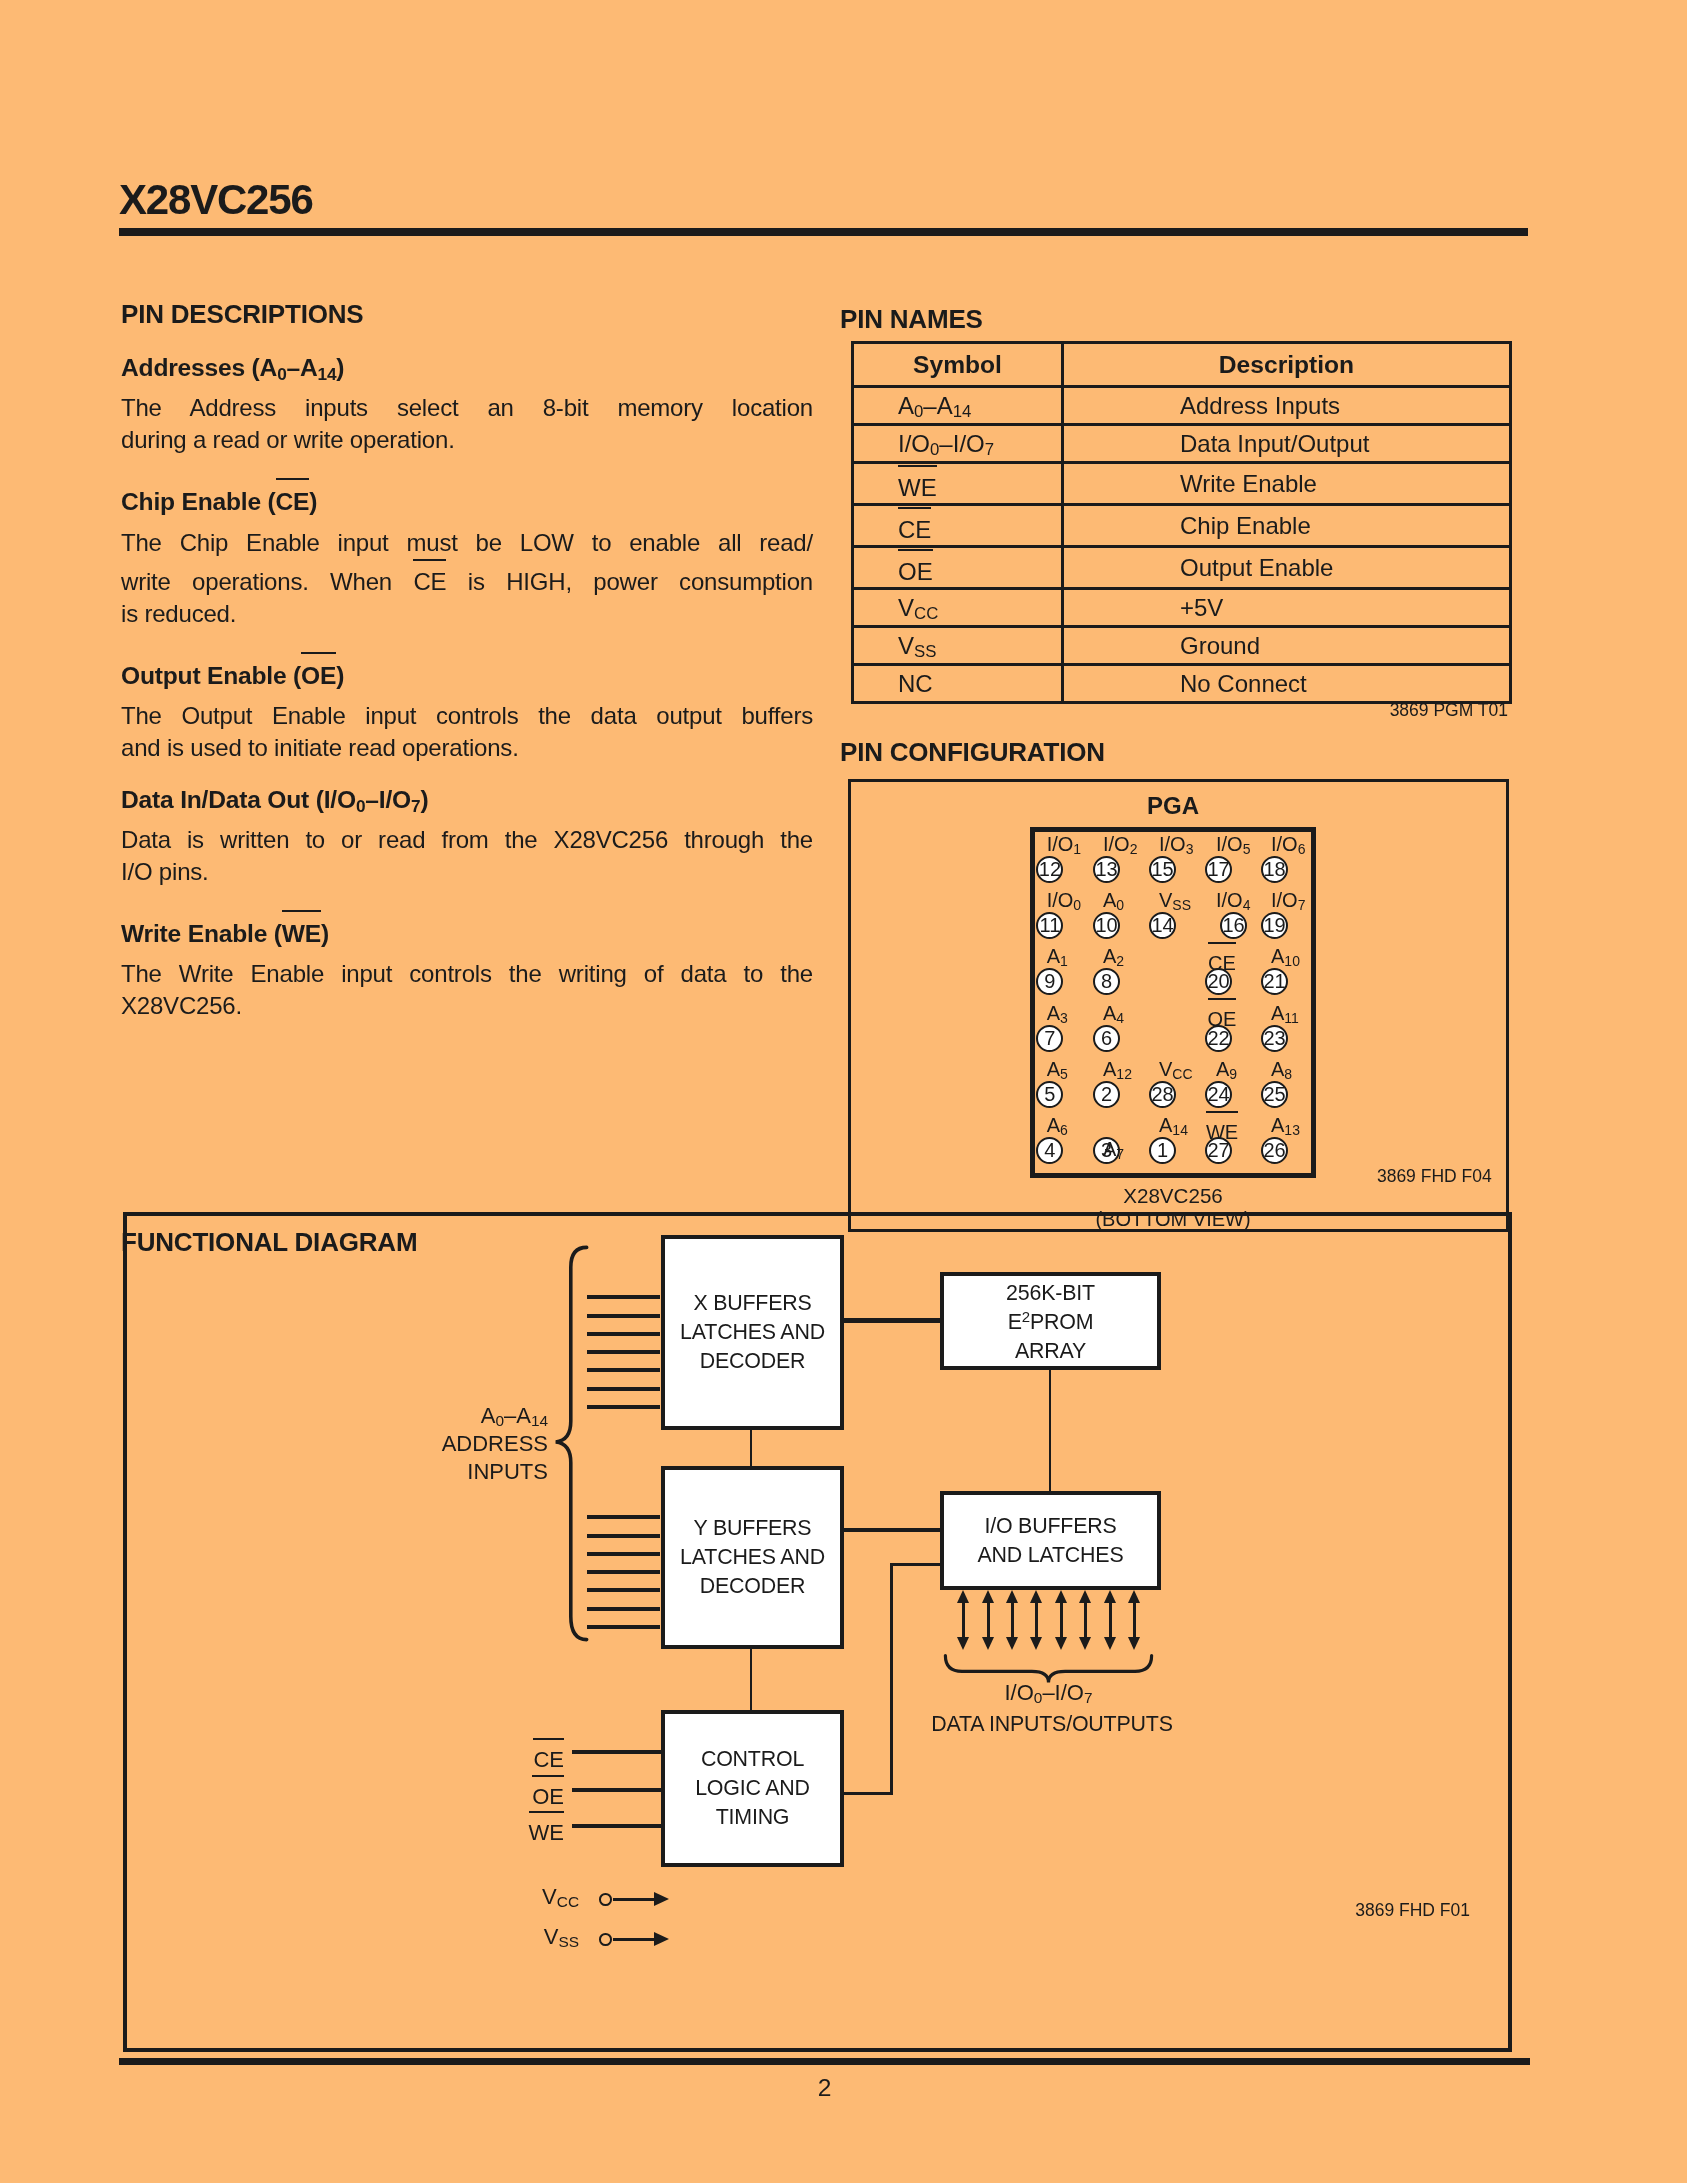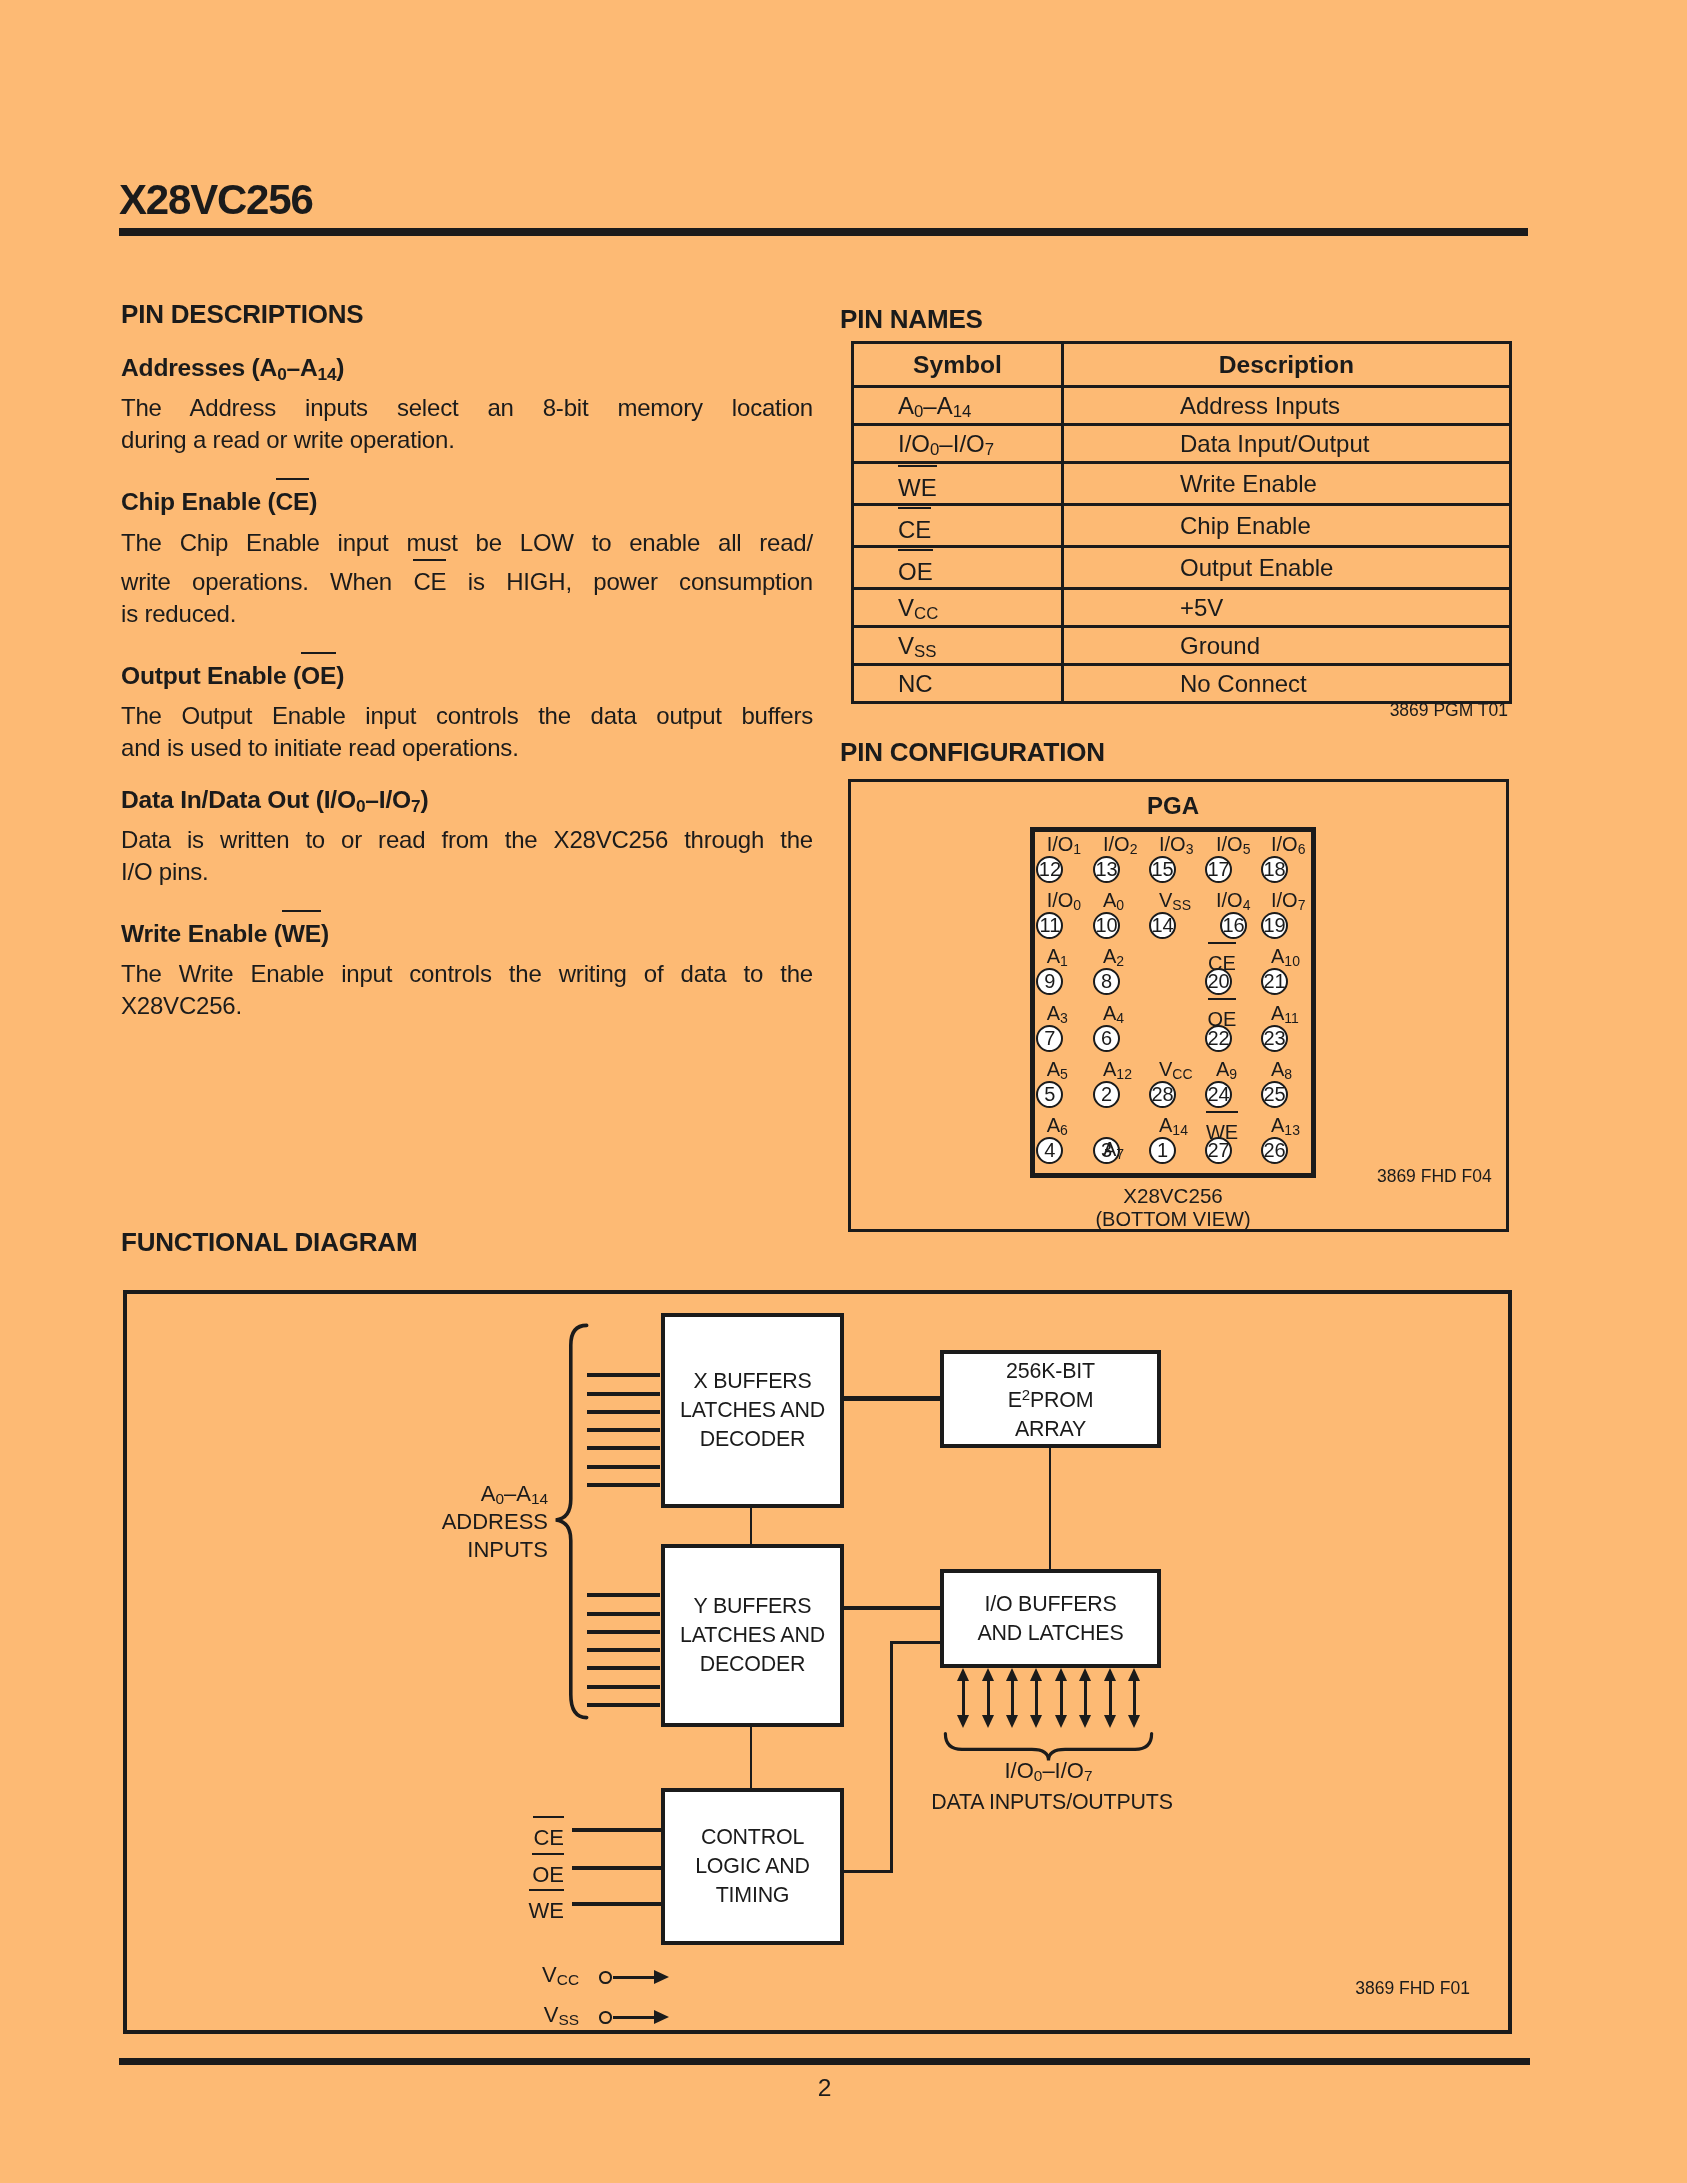--- a/index.html
+++ b/index.html
@@ -41,21 +41,21 @@
   .chip-box{left:179px;top:45px;width:286px;height:351px;border:5.6px solid #1b1b1b;}
   .pins-layer{left:179px;top:45px;width:286px;height:351px;}
   .pin-circle{position:absolute;width:27px;height:27px;border:2px solid #1b1b1b;border-radius:50%;
     display:flex;align-items:center;justify-content:center;font-size:20px;background:#fff;}
   .pin-label{position:absolute;font-size:20px;white-space:nowrap;}
   .pin-label o{border-top-width:2.4px;}
   .chip-cap1{left:179px;top:402px;width:286px;text-align:center;font-size:20.6px;}
   .chip-cap2{left:179px;top:426px;width:286px;text-align:center;font-size:20px;}
   
   .fd-heading{left:121px;top:1227px;}
-  .fd-box{left:123px;top:1290px;width:1389px;height:744px;border:4px solid #1b1b1b;}
+  .fd-box{left:123px;top:1212px;width:1389px;height:840px;border:4px solid #1b1b1b;}
   .blk{position:absolute;border:4.8px solid #1b1b1b;display:flex;flex-direction:column;
     align-items:center;justify-content:center;text-align:center;background:#fff;}
   .blk div{font-size:21.4px;line-height:29px;letter-spacing:-0.2px;}
   .hline,.vline{position:absolute;background:#1b1b1b;}
   .ctrl-label{position:absolute;width:64px;text-align:right;font-size:22px;}
   .addr-label{position:absolute;left:230px;top:186px;width:191px;text-align:right;
     font-size:22px;line-height:28px;}
   .io-arrow{position:absolute;width:12.7px;}
   .io-arrow .shaft{position:absolute;left:5.2px;top:8px;bottom:8px;width:2.4px;background:#1b1b1b;}
   .io-arrow .up{position:absolute;left:0;top:0;width:0;height:0;

